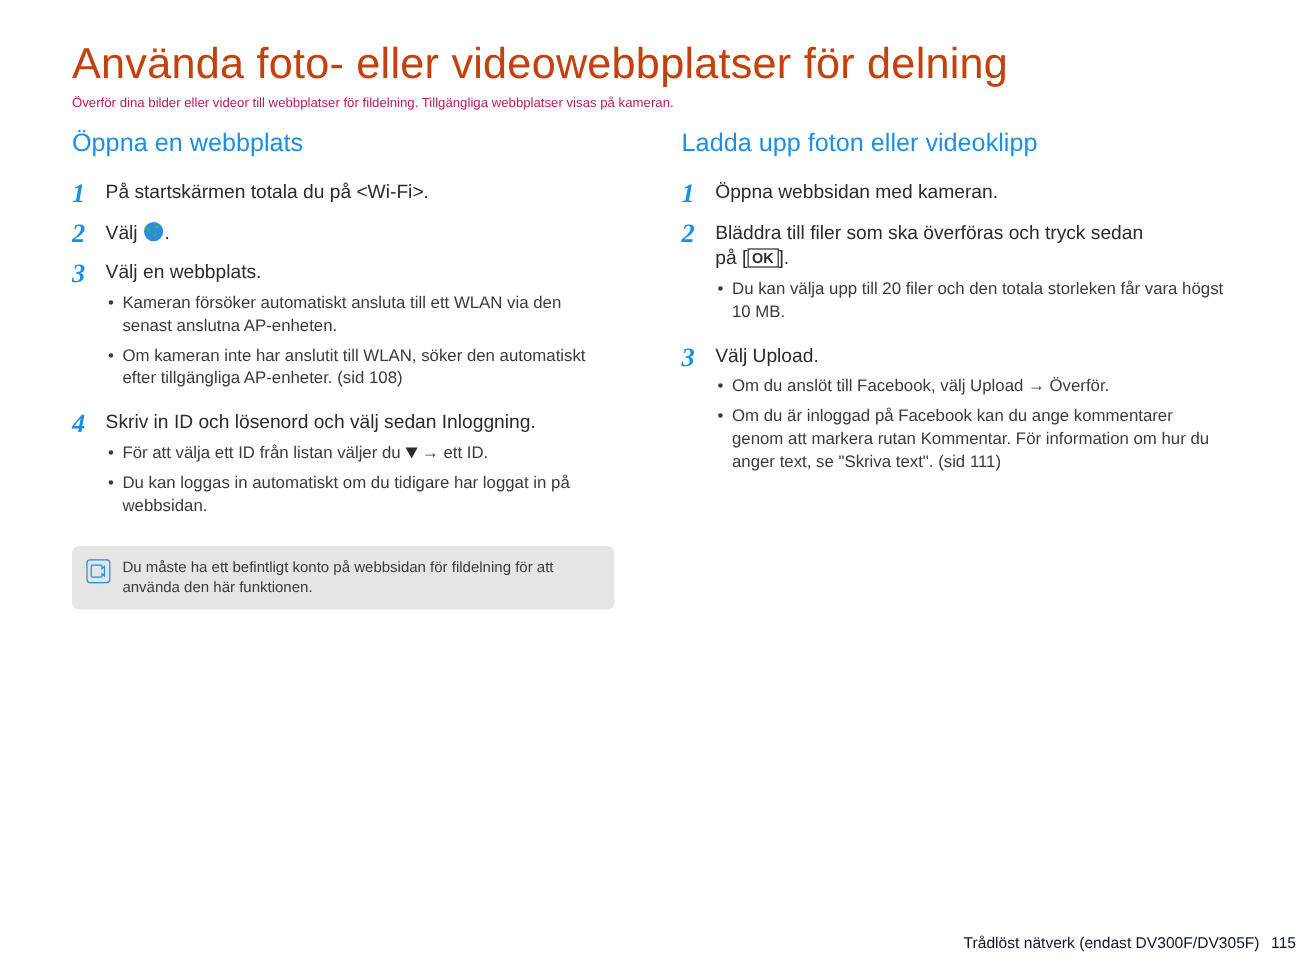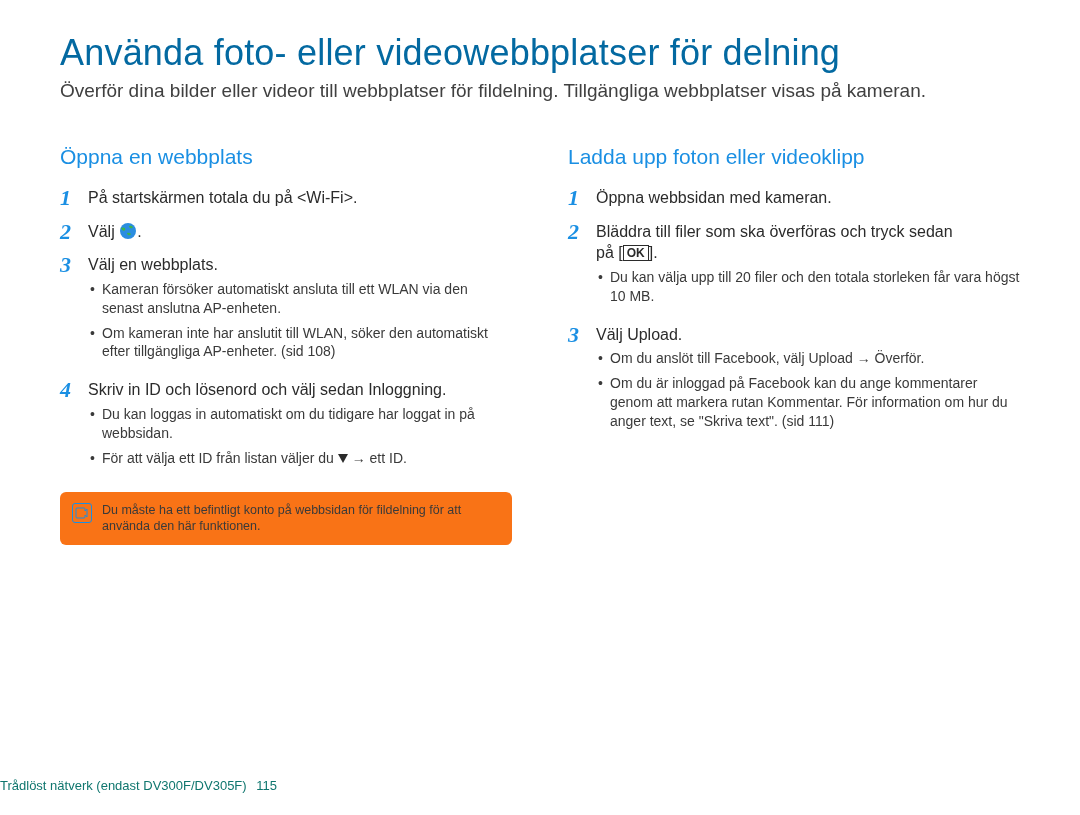--- a/index.html
+++ b/index.html
@@ -12,30 +12,30 @@
     font-family: Arial, Helvetica, sans-serif;
     color: #2b2b2b;
   }
   .page {
     padding: 32px 60px 20px 60px;
     position: relative;
     width: 100%;
     height: 100%;
   }
   .title {
-    color: #0369a1;
+    color: #c2410c;
     font-size: 36px;
     font-weight: 400;
     margin: 0 0 6px 0;
     letter-spacing: 0.2px;
   }
   .intro {
-    font-size: 19px;
-    margin: 0 0 43px 0;
-    color: #404040;
+    font-size: 11px;
+    margin: 0 0 16px 0;
+    color: #be185d;
   }
   .columns {
     display: flex;
     gap: 56px;
   }
   .col {
     flex: 1;
     min-width: 0;
   }
   .section-heading {
@@ -104,21 +104,21 @@
   }
   .triangle-down {
     display: inline-block;
     width: 0; height: 0;
     border-left: 5px solid transparent;
     border-right: 5px solid transparent;
     border-top: 9px solid #2b2b2b;
     vertical-align: 0px;
   }
   .note-box {
-    background: #f97316;
+    background: #e5e5e5;
     border-radius: 6px;
     padding: 10px 12px 10px 12px;
     display: flex;
     align-items: flex-start;
     gap: 10px;
     margin-top: 14px;
     font-size: 12.5px;
     color: #3a3a3a;
     line-height: 1.35;
   }
@@ -130,23 +130,23 @@
     color: #1a8fe3;
     position: relative;
     flex-shrink: 0;
     margin-top: 1px;
   }
   .note-icon svg { position:absolute; top:1px; left:1px; }
   .footer {
     position: absolute;
     bottom: 22px;
     left: 0; right: 0;
-    text-align: left;
+    text-align: right;
     font-size: 13px;
-    color: #0f766e;
+    color: #0f172a;
   }
   .footer .pn { font-weight: 400; margin-left: 6px; }
   b { font-weight: normal; }
 </style>
 </head>
 <body>
 
 <div class="page">
   <h1 class="title">Använda foto- eller videowebbplatser för delning</h1>
   <p class="intro">Överför dina bilder eller videor till webbplatser för fildelning. Tillgängliga webbplatser visas på kameran.</p>
@@ -193,24 +193,24 @@
         </div>
       </div>
 
       <div class="step">
         <div class="step-number">4</div>
         <div class="step-body">
           <div class="main-line">
             <span>Skriv in ID och lösenord och välj sedan </span><b>Inloggning</b><span>.</span>
           </div>
           <ul class="sub-bullets">
-            <li>Du kan loggas in automatiskt om du tidigare har loggat in på webbsidan.</li>
             <li>
               <span>För att välja ett ID från listan väljer du </span><span class="triangle-down"></span><span> → ett ID.</span>
             </li>
+            <li>Du kan loggas in automatiskt om du tidigare har loggat in på webbsidan.</li>
           </ul>
         </div>
       </div>
 
       <div class="note-box">
         <div class="note-icon">
           <svg width="16" height="16" viewBox="0 0 16 16">
             <path d="M3 3 L10 3 Q11 3 11 4 L11 6 L13 4 L13 12 L11 10 L11 12 Q11 13 10 13 L3 13 Q2 13 2 12 L2 4 Q2 3 3 3 Z" fill="none" stroke="#1a8fe3" stroke-width="1"></path>
           </svg>
         </div>

